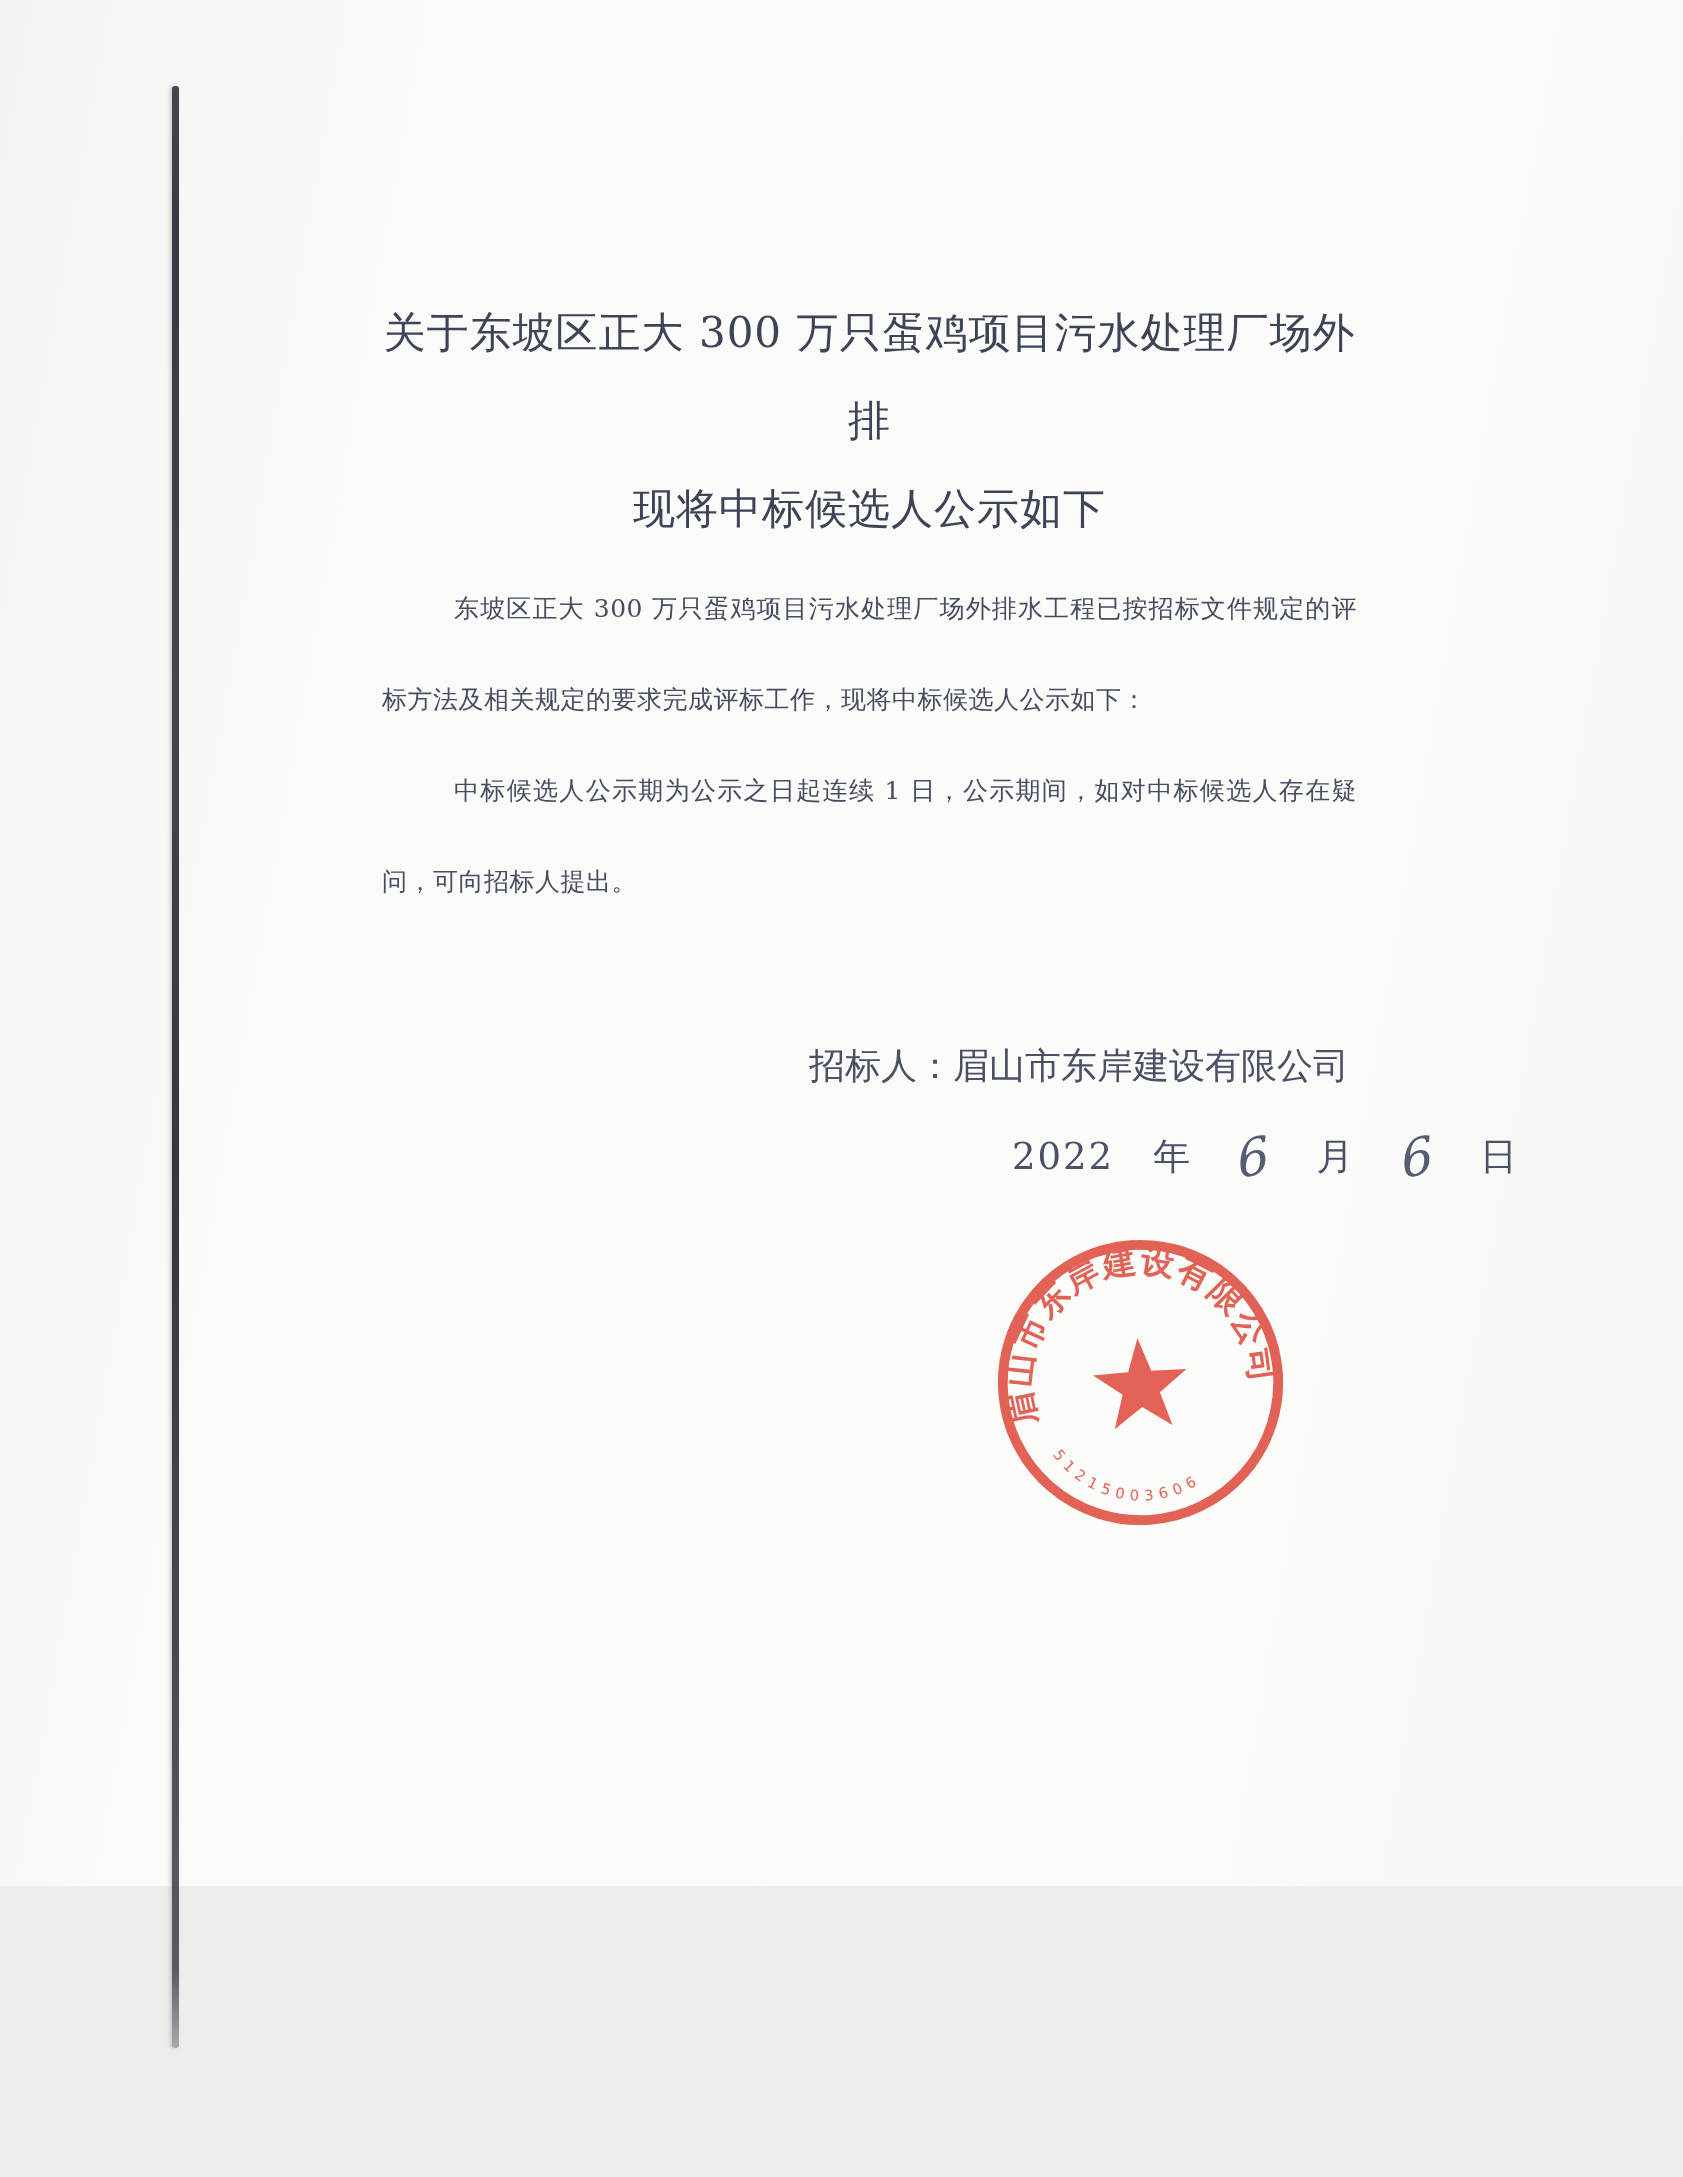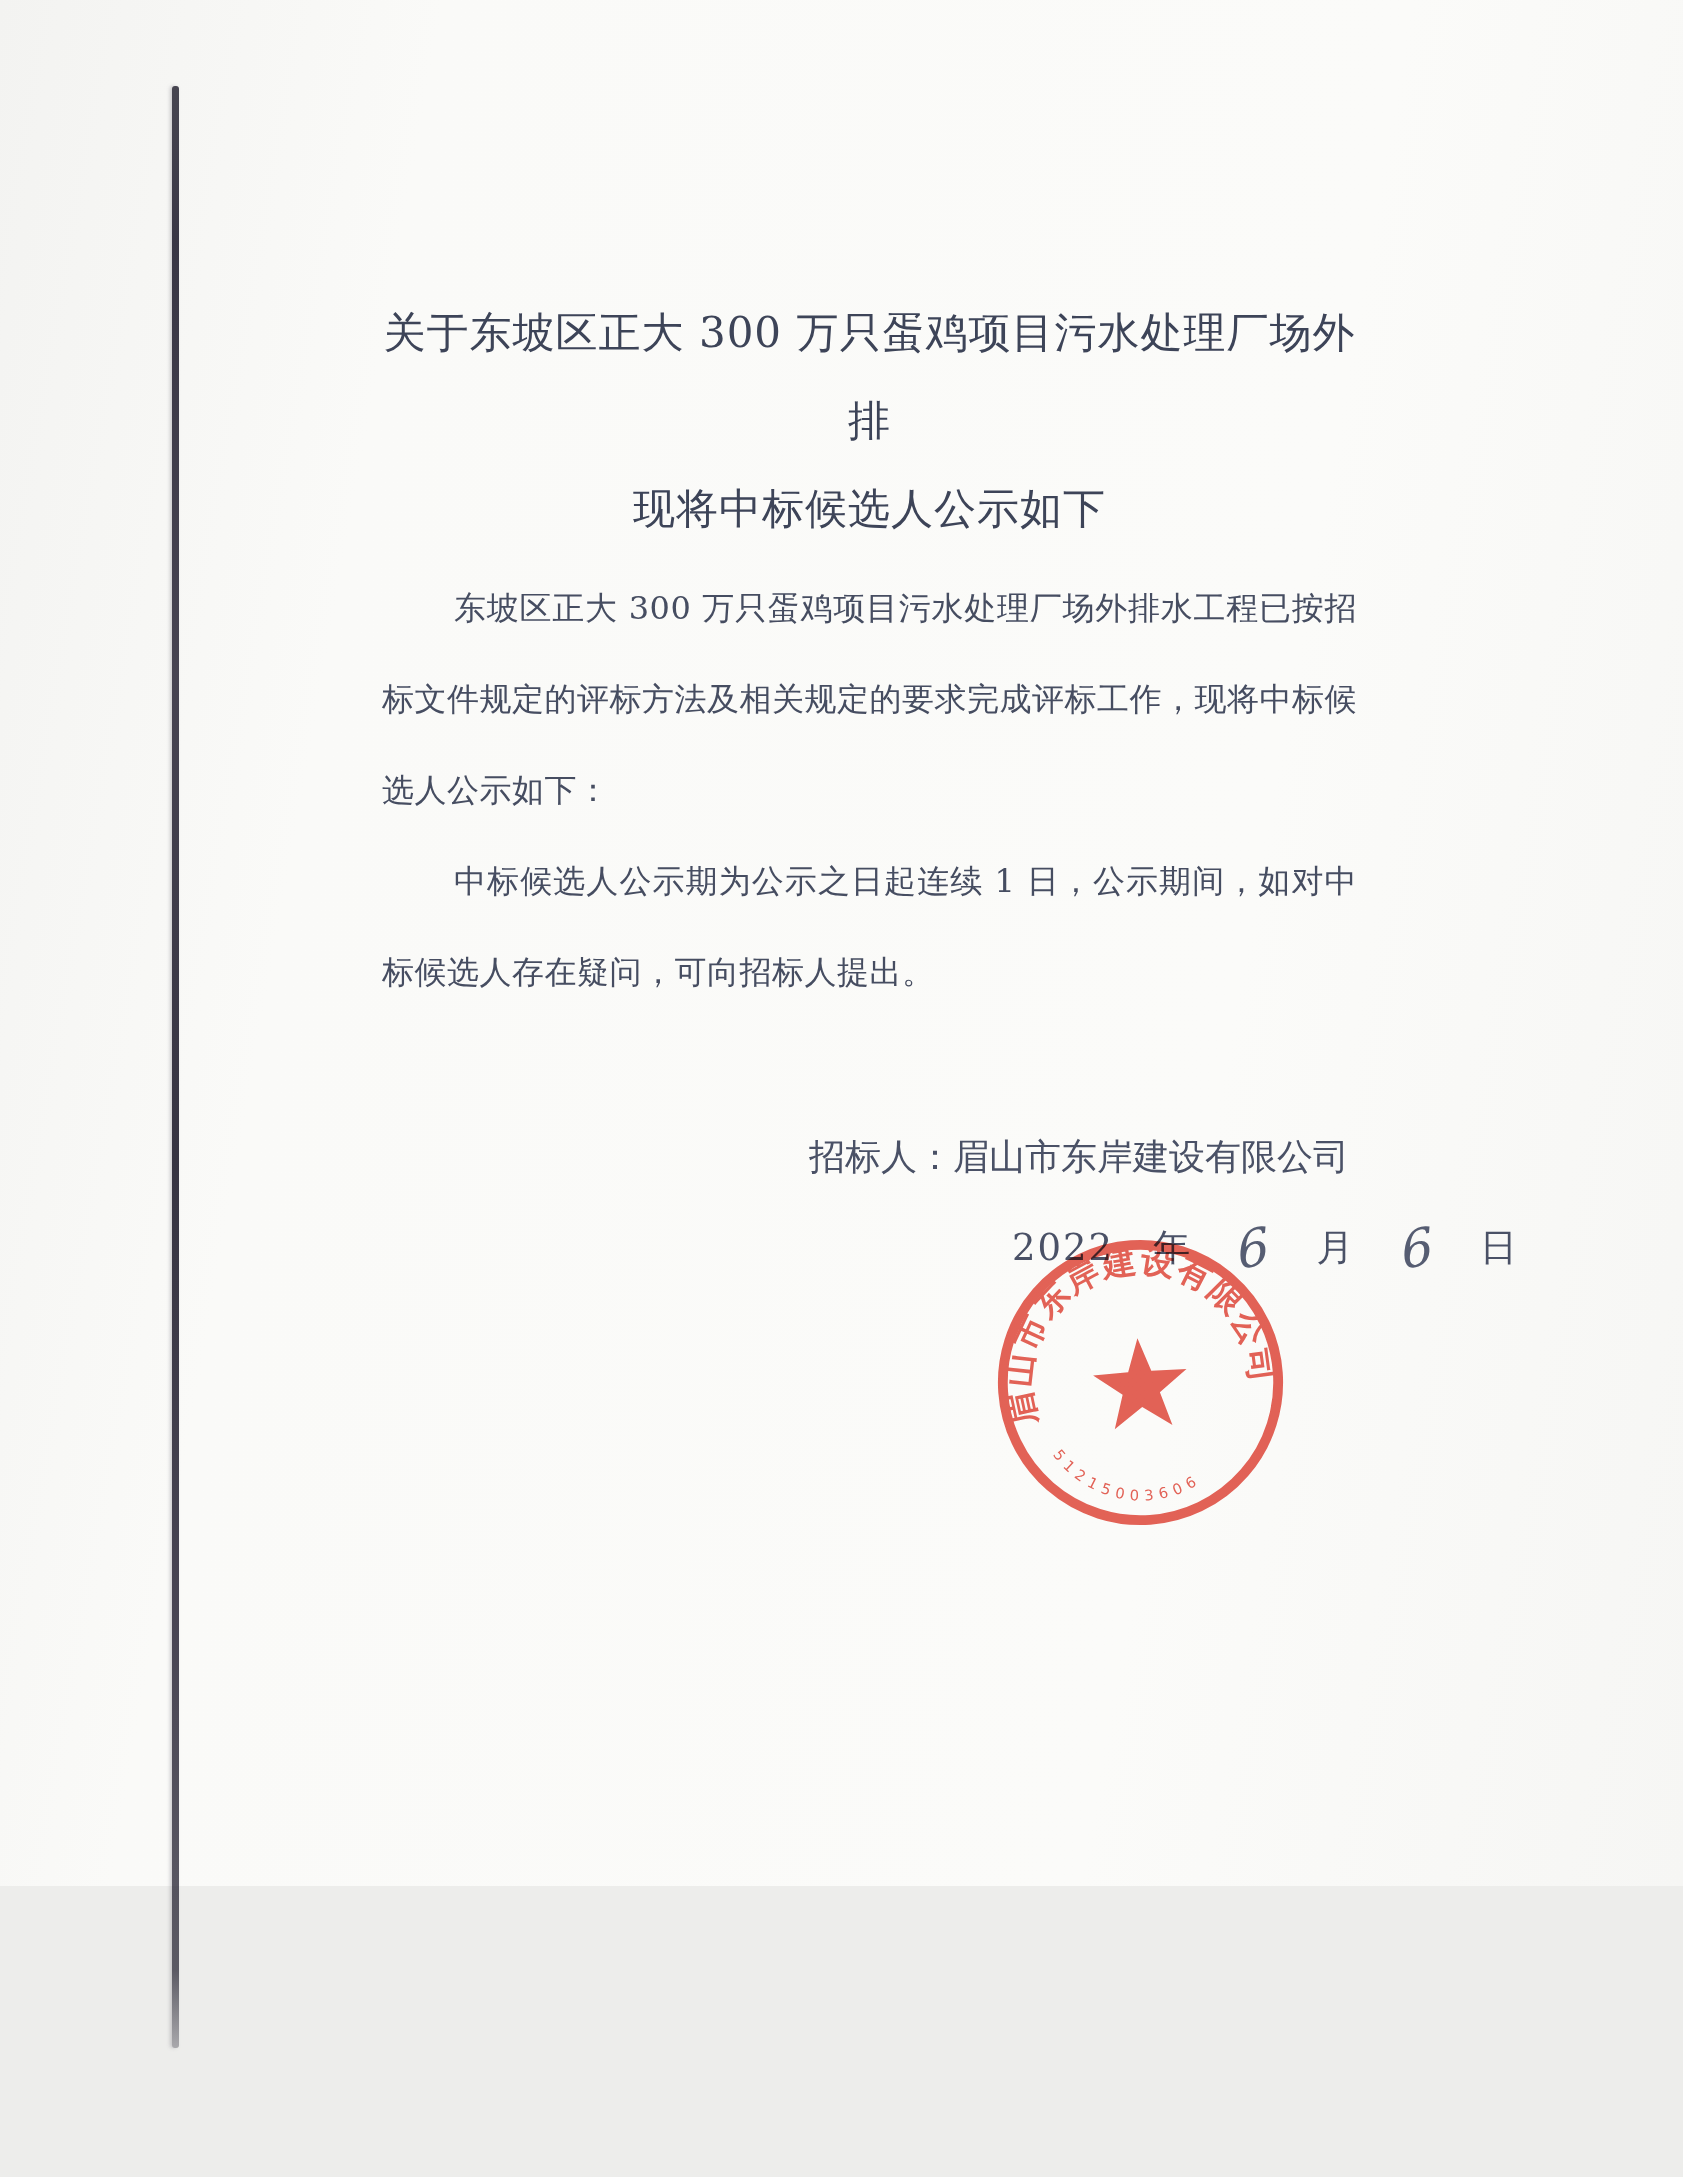--- a/index.html
+++ b/index.html
@@ -36,21 +36,21 @@
     font-size: 42px;
     line-height: 88px;
     text-align: center;
     color: #3d4458;
     letter-spacing: 1px;
     font-weight: 500;
   }
   .body-text { margin-top: 9.8px; }
   .body-text p {
     margin: 0;
-    font-size: 32px;
+    font-size: 25px;
     line-height: 91px;
     text-indent: 72px;
     text-align: justify;
     letter-spacing: 0.5px;
   }
   .contact-line {
     margin-top: 88px;
     padding-left: 72px;
     font-size: 36px;
     line-height: 91px;

